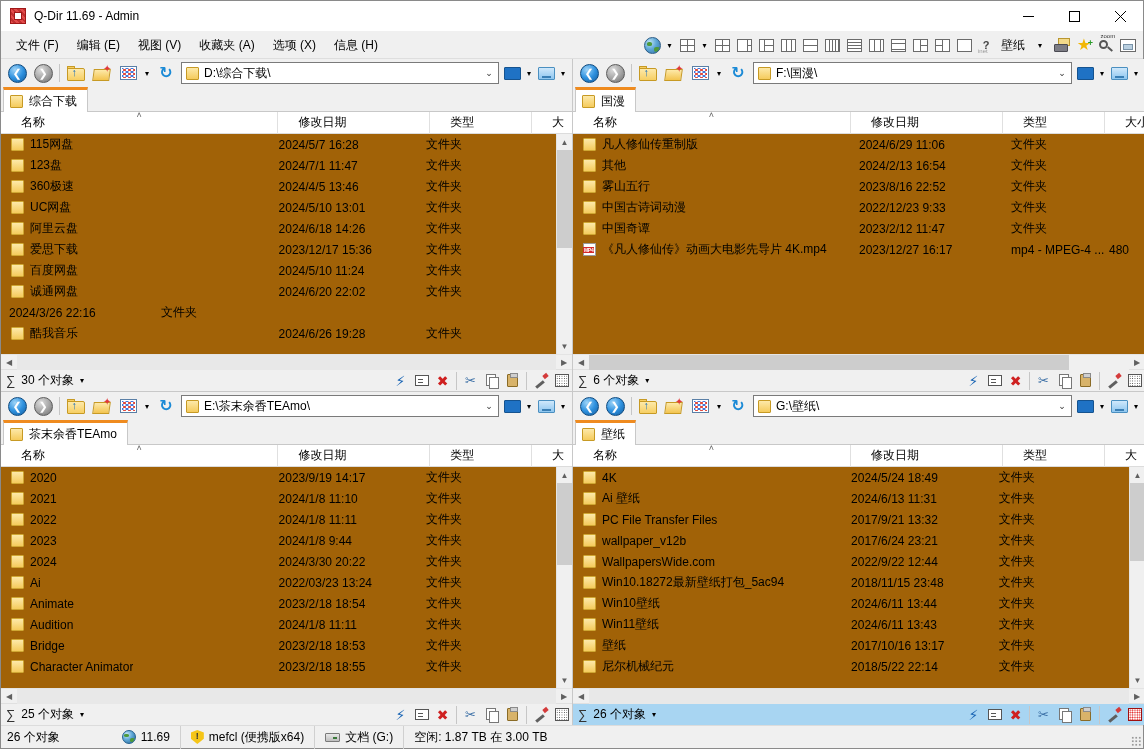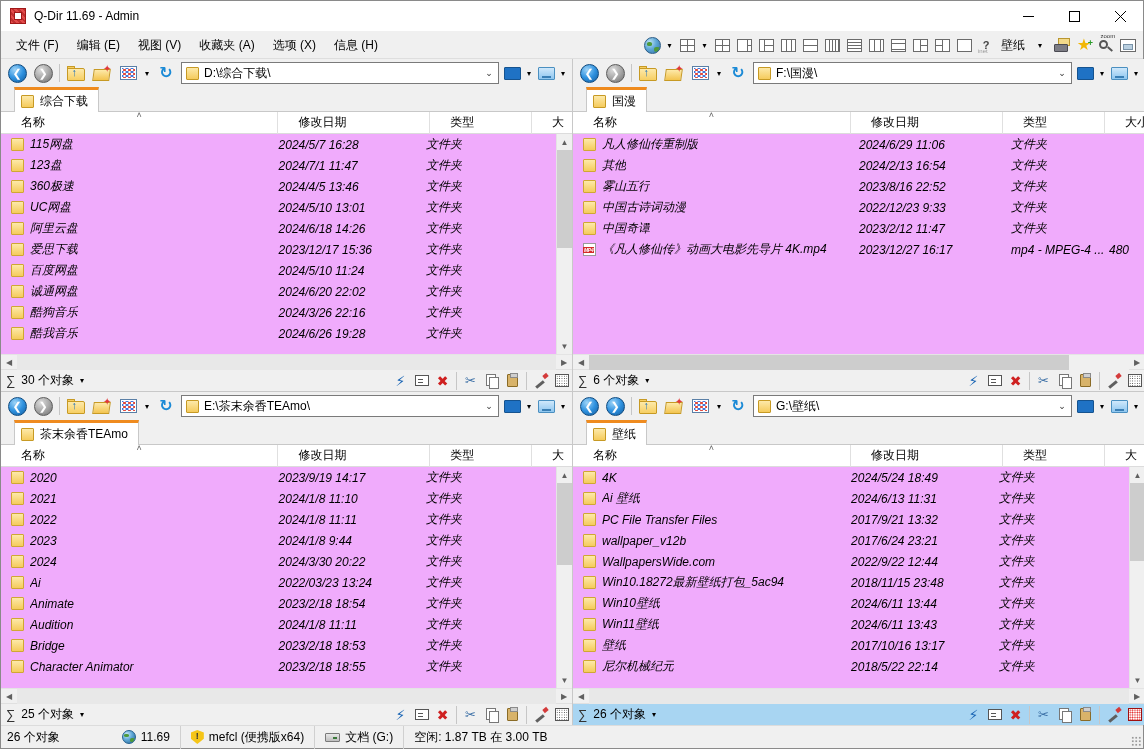--- a/index.html
+++ b/index.html
@@ -266,21 +266,21 @@
   .tab{
     height:25px;
     background:#ffffff;
     border:1px solid #c8c8c8;
     border-bottom:none;
     border-top:3px solid #ef8b1f;
     display:flex; align-items:center;
     padding: 0 10px 0 6px;
     font-size:12px;
     white-space:nowrap;
-    position:relative; top:1px;margin-left:11px;
+    position:relative; top:1px;
   }
   .tab .tf{
     width:13px;height:13px;margin-right:6px;flex:0 0 13px;
     background:linear-gradient(#fde9a9,#f5cb5c);
     border:1px solid #c79a24;border-radius:1px;
   }
 
   
   .colhdr{
     height:22px;flex:0 0 22px;
@@ -299,21 +299,21 @@
   .ch.name{ width:278px; }
   .ch.date{ width:152px; }
   .ch.type{ width:102px; }
   .ch.size{ width:40px; border-right:none;}
   .sortcaret{
     position:absolute; left:50%; top:-1px; transform:translateX(-50%);
     font-size:9px; color:#666; line-height:1;
   }
 
   
-  .listwrap{ flex:1 1 auto; display:flex; overflow:hidden; position:relative; background:#f0abfc;font-style:italic;}
+  .listwrap{ flex:1 1 auto; display:flex; overflow:hidden; position:relative; background:#a16207;}
   .list{ flex:1 1 auto; overflow:hidden; position:relative; }
   .row{
     height:21px;
     display:flex; align-items:center;
     font-size:12px; white-space:nowrap;
   }
   .cell-name{ width:278px; display:flex; align-items:center; padding-left:10px; overflow:hidden;}
   .cell-name .ico{
     width:13px;height:13px;margin-right:6px;flex:0 0 13px;
     background:linear-gradient(#fde9a9,#f5cb5c);
@@ -716,24 +716,20 @@
           <div class="row">
               <div class="cell-name">
                 <span class="ico"></span>
                 <span class="nm">诚通网盘</span>
               </div>
               <div class="cell-date">2024/6/20 22:02</div>
               <div class="cell-type">文件夹</div>
               <div class="cell-size"></div>
             </div>
           <div class="row">
-              <div class="cell-name">
-                <span class="ico"></span>
-                <span class="nm">酷狗音乐</span>
-              </div>
               <div class="cell-date">2024/3/26 22:16</div>
               <div class="cell-type">文件夹</div>
               <div class="cell-size"></div>
             </div>
           <div class="row">
               <div class="cell-name">
                 <span class="ico"></span>
                 <span class="nm">酷我音乐</span>
               </div>
               <div class="cell-date">2024/6/26 19:28</div>

